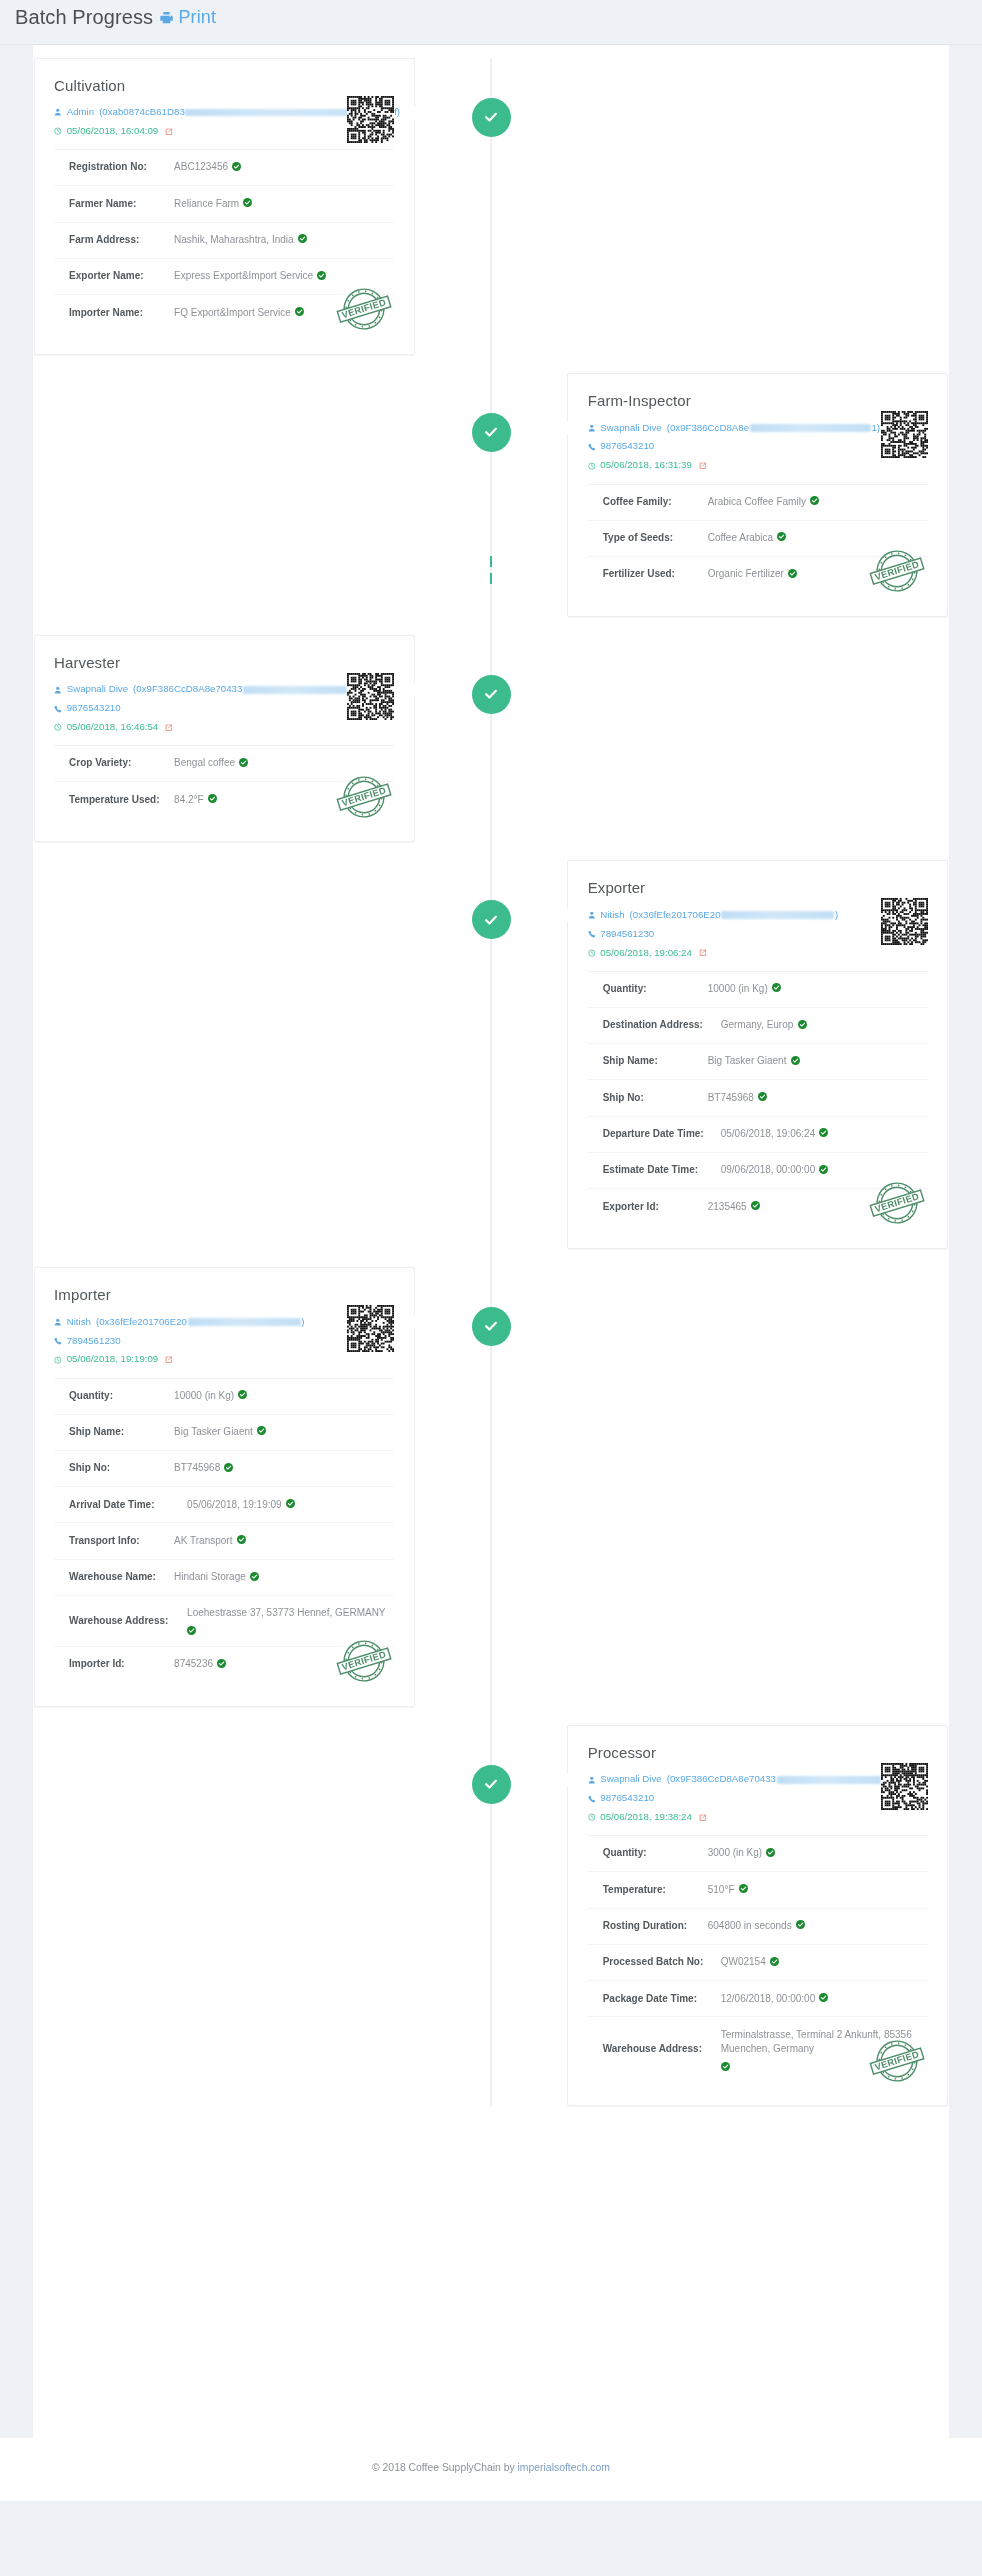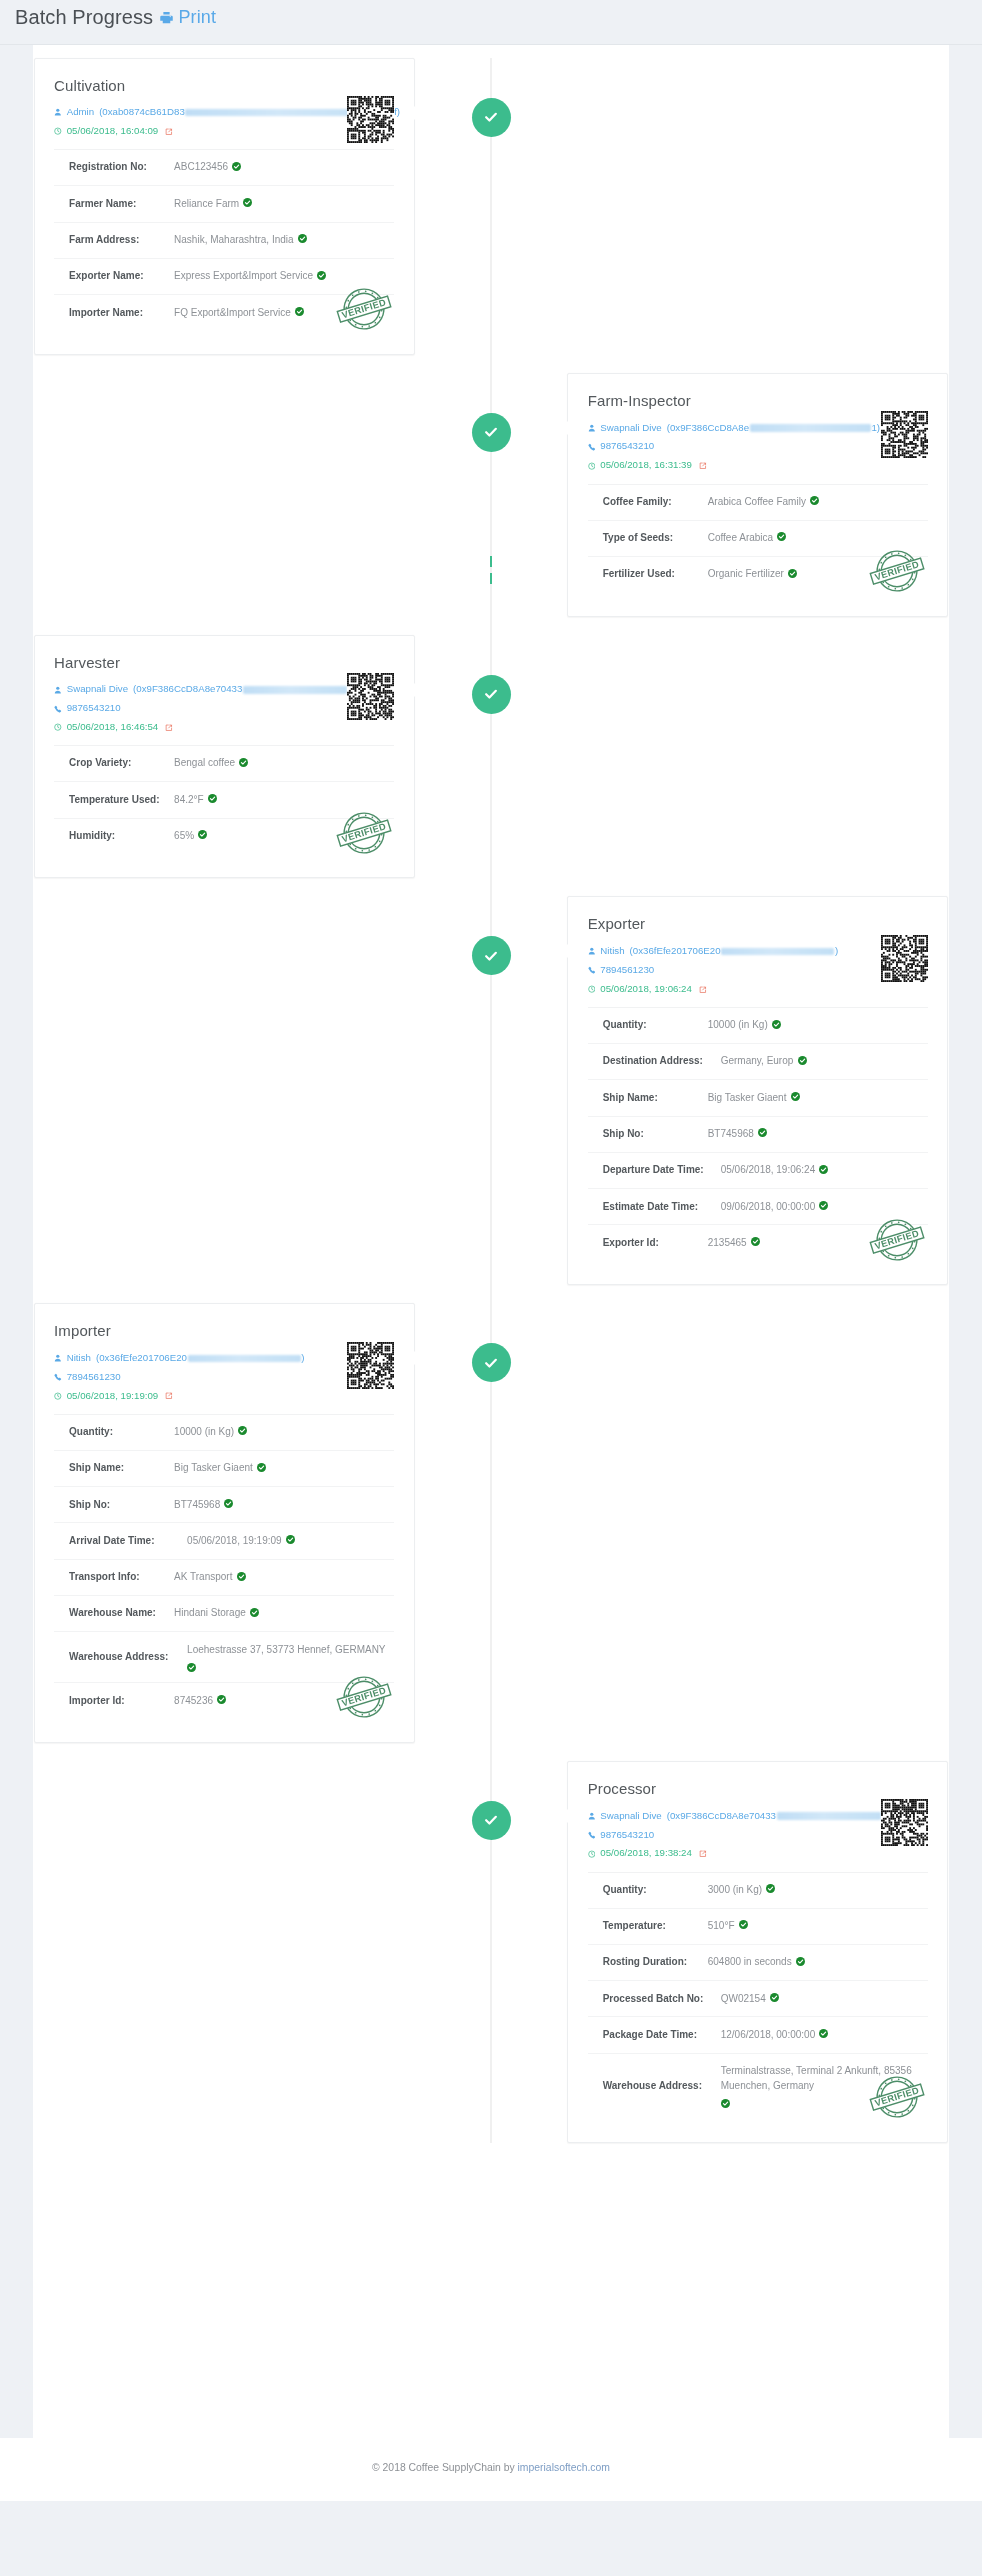--- a/index.html
+++ b/index.html
@@ -1610,32 +1610,20 @@
                     <circle cx="8" cy="8" r="8" fill="#1a8a2e"></circle>
                     <path d="M4.3 8.2 6.8 10.7 11.8 5.4" fill="none" stroke="#fff" stroke-width="2" stroke-linecap="round" stroke-linejoin="round"></path>
                   </svg>
                 </span>
               </div>
             </div>
             <div class="field-row">
               <div class="field-label">Temperature Used:</div>
               <div class="field-value">
                 <span class="vtext">84.2°F</span>
-                <span class="check-badge">
-                  <svg width="9" height="9" viewBox="0 0 16 16">
-                    <circle cx="8" cy="8" r="8" fill="#1a8a2e"></circle>
-                    <path d="M4.3 8.2 6.8 10.7 11.8 5.4" fill="none" stroke="#fff" stroke-width="2" stroke-linecap="round" stroke-linejoin="round"></path>
-                  </svg>
-                </span>
-              </div>
-            </div>
-            <div class="field-row">
-              <div class="field-label">Humidity:</div>
-              <div class="field-value">
-                <span class="vtext">65%</span>
                 <span class="check-badge">
                   <svg width="9" height="9" viewBox="0 0 16 16">
                     <circle cx="8" cy="8" r="8" fill="#1a8a2e"></circle>
                     <path d="M4.3 8.2 6.8 10.7 11.8 5.4" fill="none" stroke="#fff" stroke-width="2" stroke-linecap="round" stroke-linejoin="round"></path>
                   </svg>
                 </span>
               </div>
             </div>
           </div>
           <div class="stamp-wrap"><svg width="64" height="64" viewBox="0 0 100 100">

